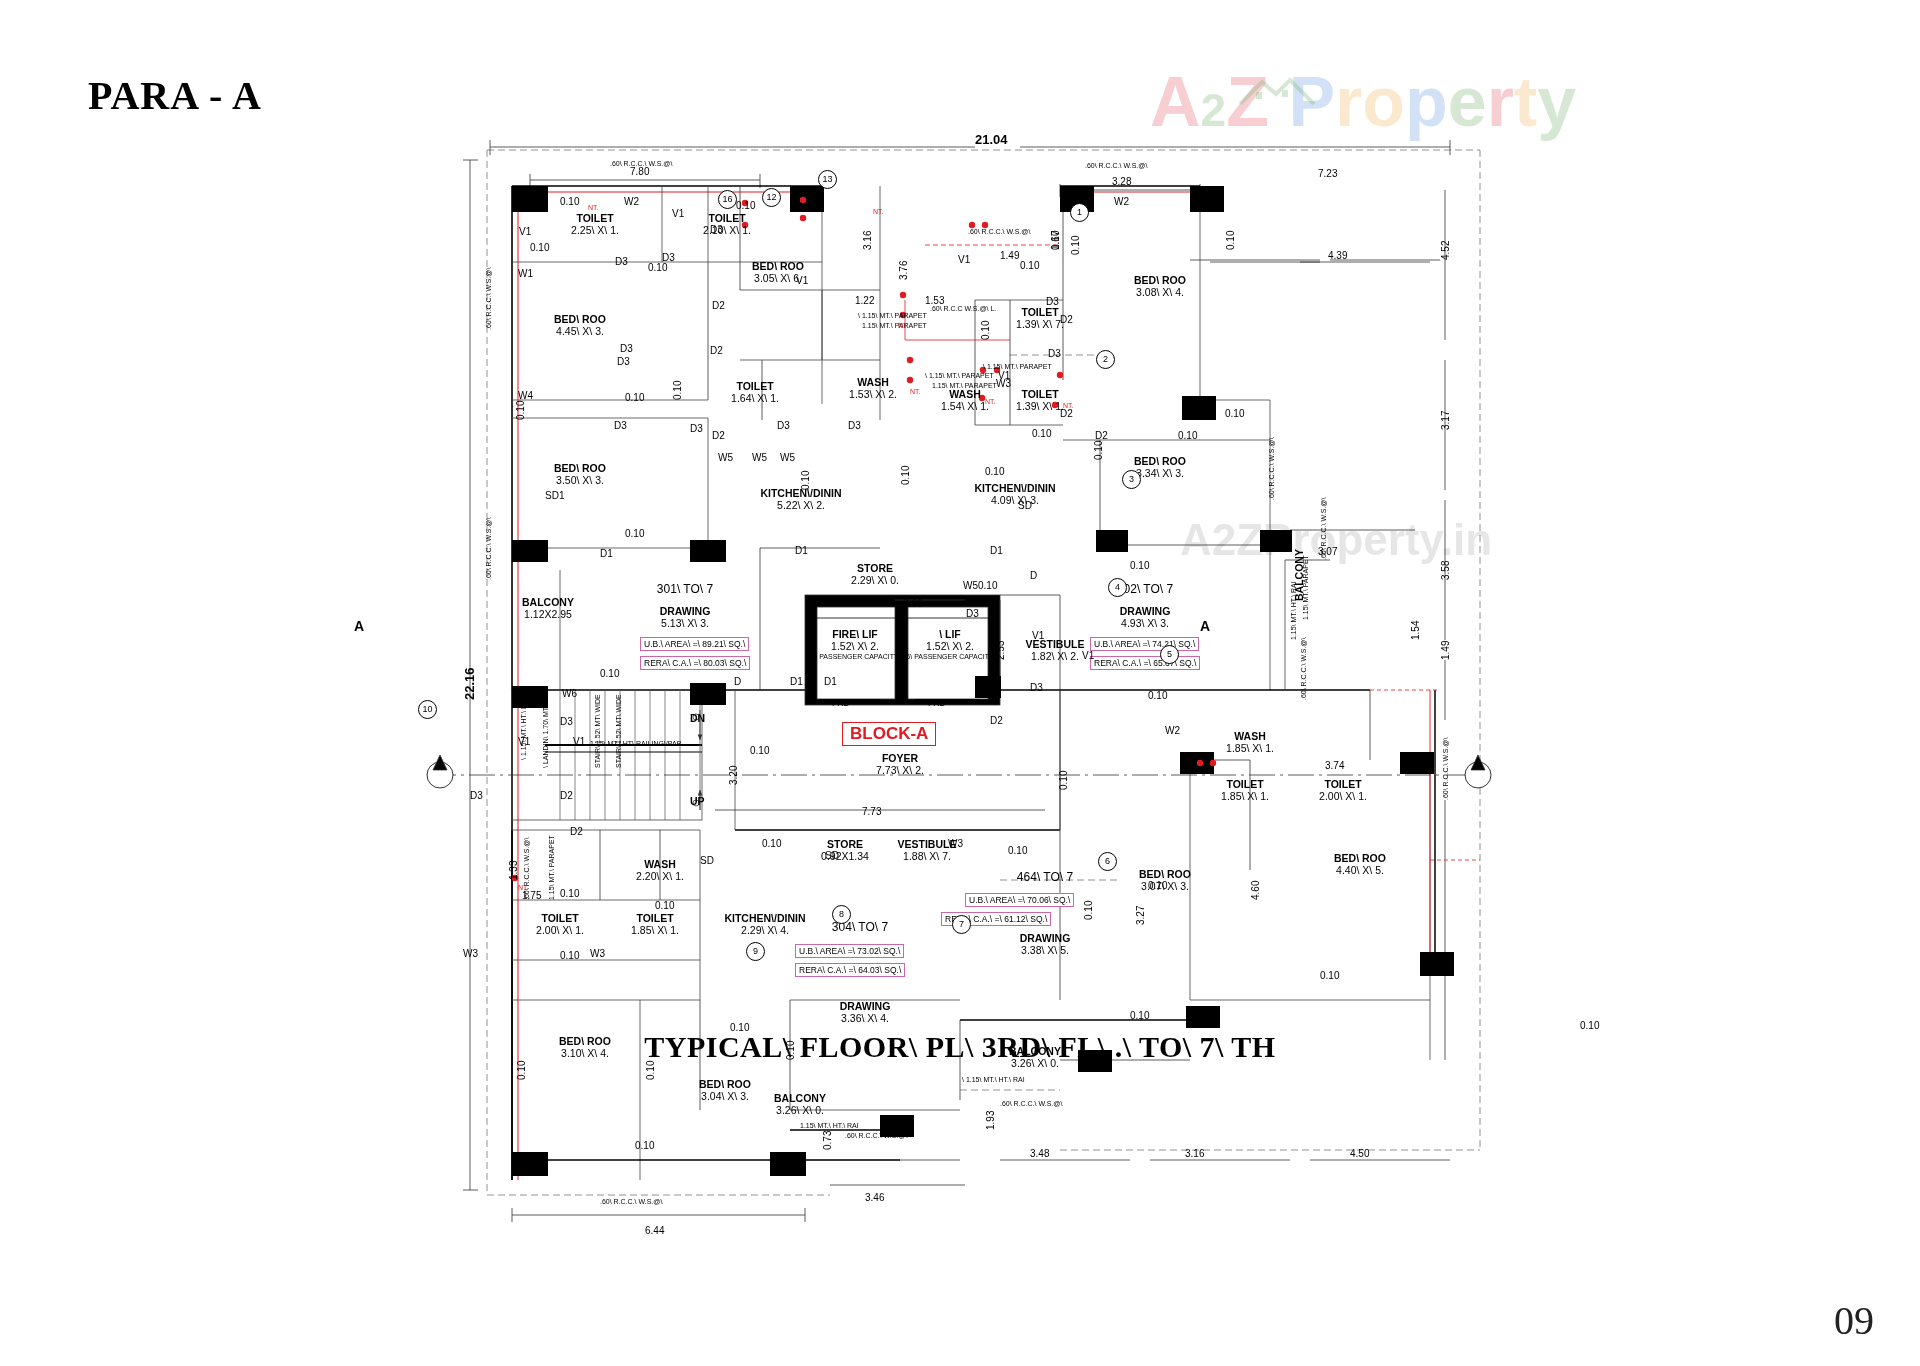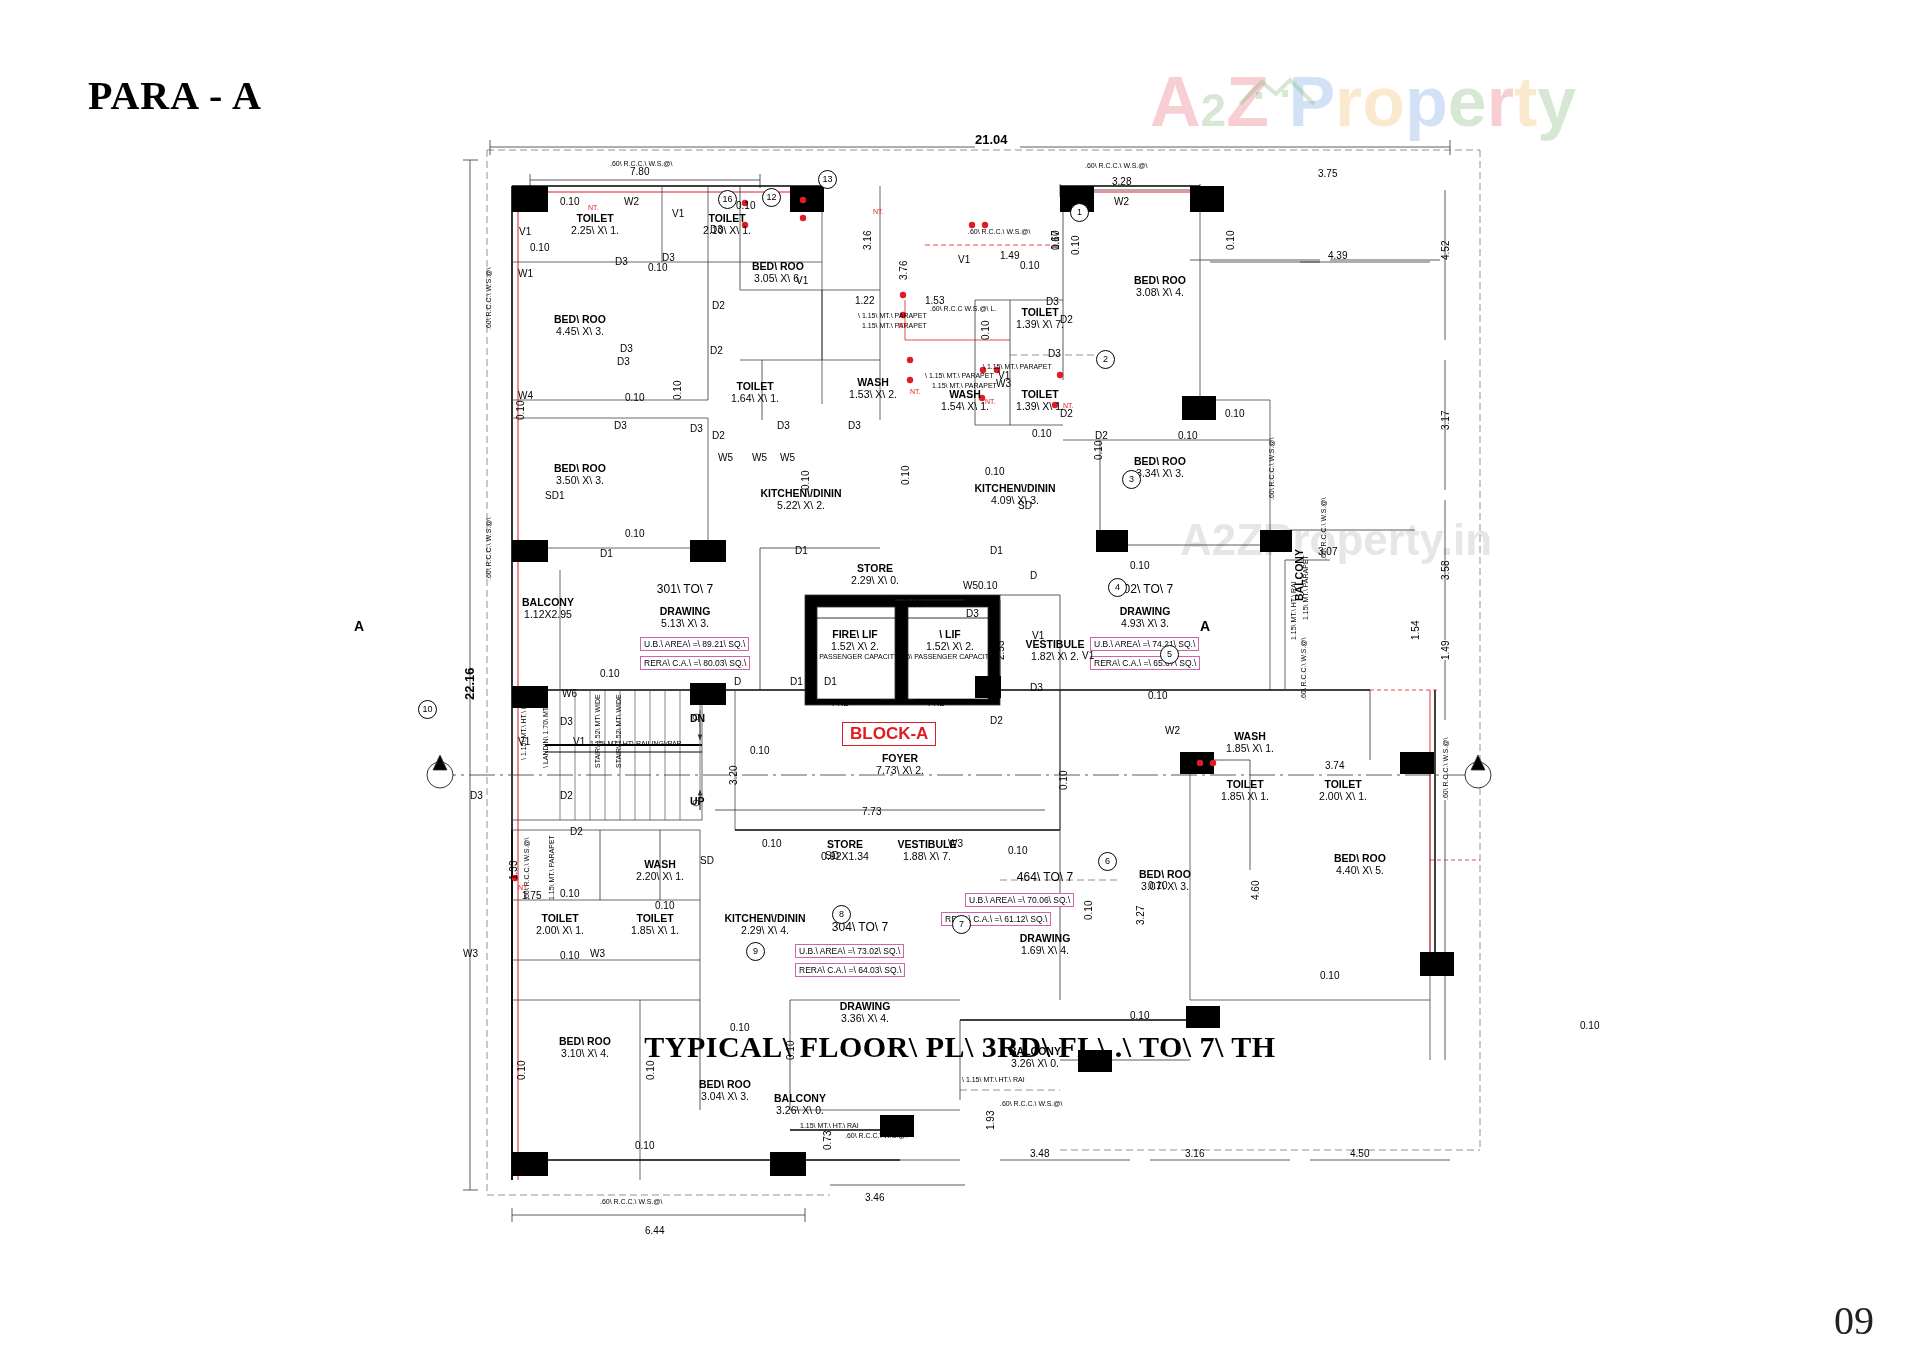--- a/index.html
+++ b/index.html
@@ -316,21 +316,21 @@
     <circle cx="1200" cy="763" r="3.2"></circle>
     <circle cx="1213" cy="763" r="3.2"></circle>
   </g>
 </svg>
 </div>
 
 <div class="t dimtxt b" style="left:975px;top:132px">21.04</div>
 <div class="t dimtxt b vert" style="left:462px;top:700px">22.16</div>
 <div class="t dimtxt" style="left:630px;top:166px">7.80</div>
 <div class="t dimtxt" style="left:1112px;top:176px">3.28</div>
-<div class="t dimtxt" style="left:1318px;top:168px">3.75</div>
+<div class="t dimtxt" style="left:1318px;top:168px">7.23</div>
 <div class="t dimtxt" style="left:1328px;top:250px">4.39</div>
 <div class="t dimtxt vert" style="left:1440px;top:260px">4.52</div>
 <div class="t dimtxt vert" style="left:1440px;top:430px">3.17</div>
 <div class="t dimtxt vert" style="left:1440px;top:580px">3.58</div>
 <div class="t dimtxt" style="left:1318px;top:546px">3.07</div>
 <div class="t dimtxt vert" style="left:1410px;top:640px">1.54</div>
 <div class="t dimtxt vert" style="left:1440px;top:660px">1.49</div>
 <div class="t dimtxt vert" style="left:1250px;top:900px">4.60</div>
 <div class="t dimtxt" style="left:1325px;top:760px">3.74</div>
 <div class="t dimtxt vert" style="left:1135px;top:925px">3.27</div>
@@ -527,21 +527,21 @@
 <div class="t rm" style="left:1080px;top:605px;width:130px">
   <span>DRAWING</span><span class="dim">4.93\ X\ 3.</span>
 </div>
 <div class="t areabox pink" style="left:1090px;top:637px">U.B.\ AREA\ =\ 74.21\ SQ.\</div>
 <div class="t areabox pink" style="left:1090px;top:656px">RERA\ C.A.\ =\ 65.67\ SQ.\</div>
 
 <div class="t unit" style="left:980px;top:870px;width:130px">464\ TO\ 7</div>
 <div class="t areabox pink" style="left:965px;top:893px">U.B.\ AREA\ =\ 70.06\ SQ.\</div>
 <div class="t areabox pink" style="left:941px;top:912px">RERA\ C.A.\ =\ 61.12\ SQ.\</div>
 <div class="t rm" style="left:980px;top:932px;width:130px">
-  <span>DRAWING</span><span class="dim">1.69\ X\ 4.</span>
+  <span>DRAWING</span><span class="dim">3.38\ X\ 5.</span>
 </div>
 
 <div class="t unit" style="left:795px;top:920px;width:130px">304\ TO\ 7</div>
 <div class="t areabox pink" style="left:795px;top:944px">U.B.\ AREA\ =\ 73.02\ SQ.\</div>
 <div class="t areabox pink" style="left:795px;top:963px">RERA\ C.A.\ =\ 64.03\ SQ.\</div>
 <div class="t rm" style="left:800px;top:1000px;width:130px">
   <span>DRAWING</span><span class="dim">3.36\ X\ 4.</span>
 </div>
 
 <div class="t rm" style="left:690px;top:712px">DN</div>

